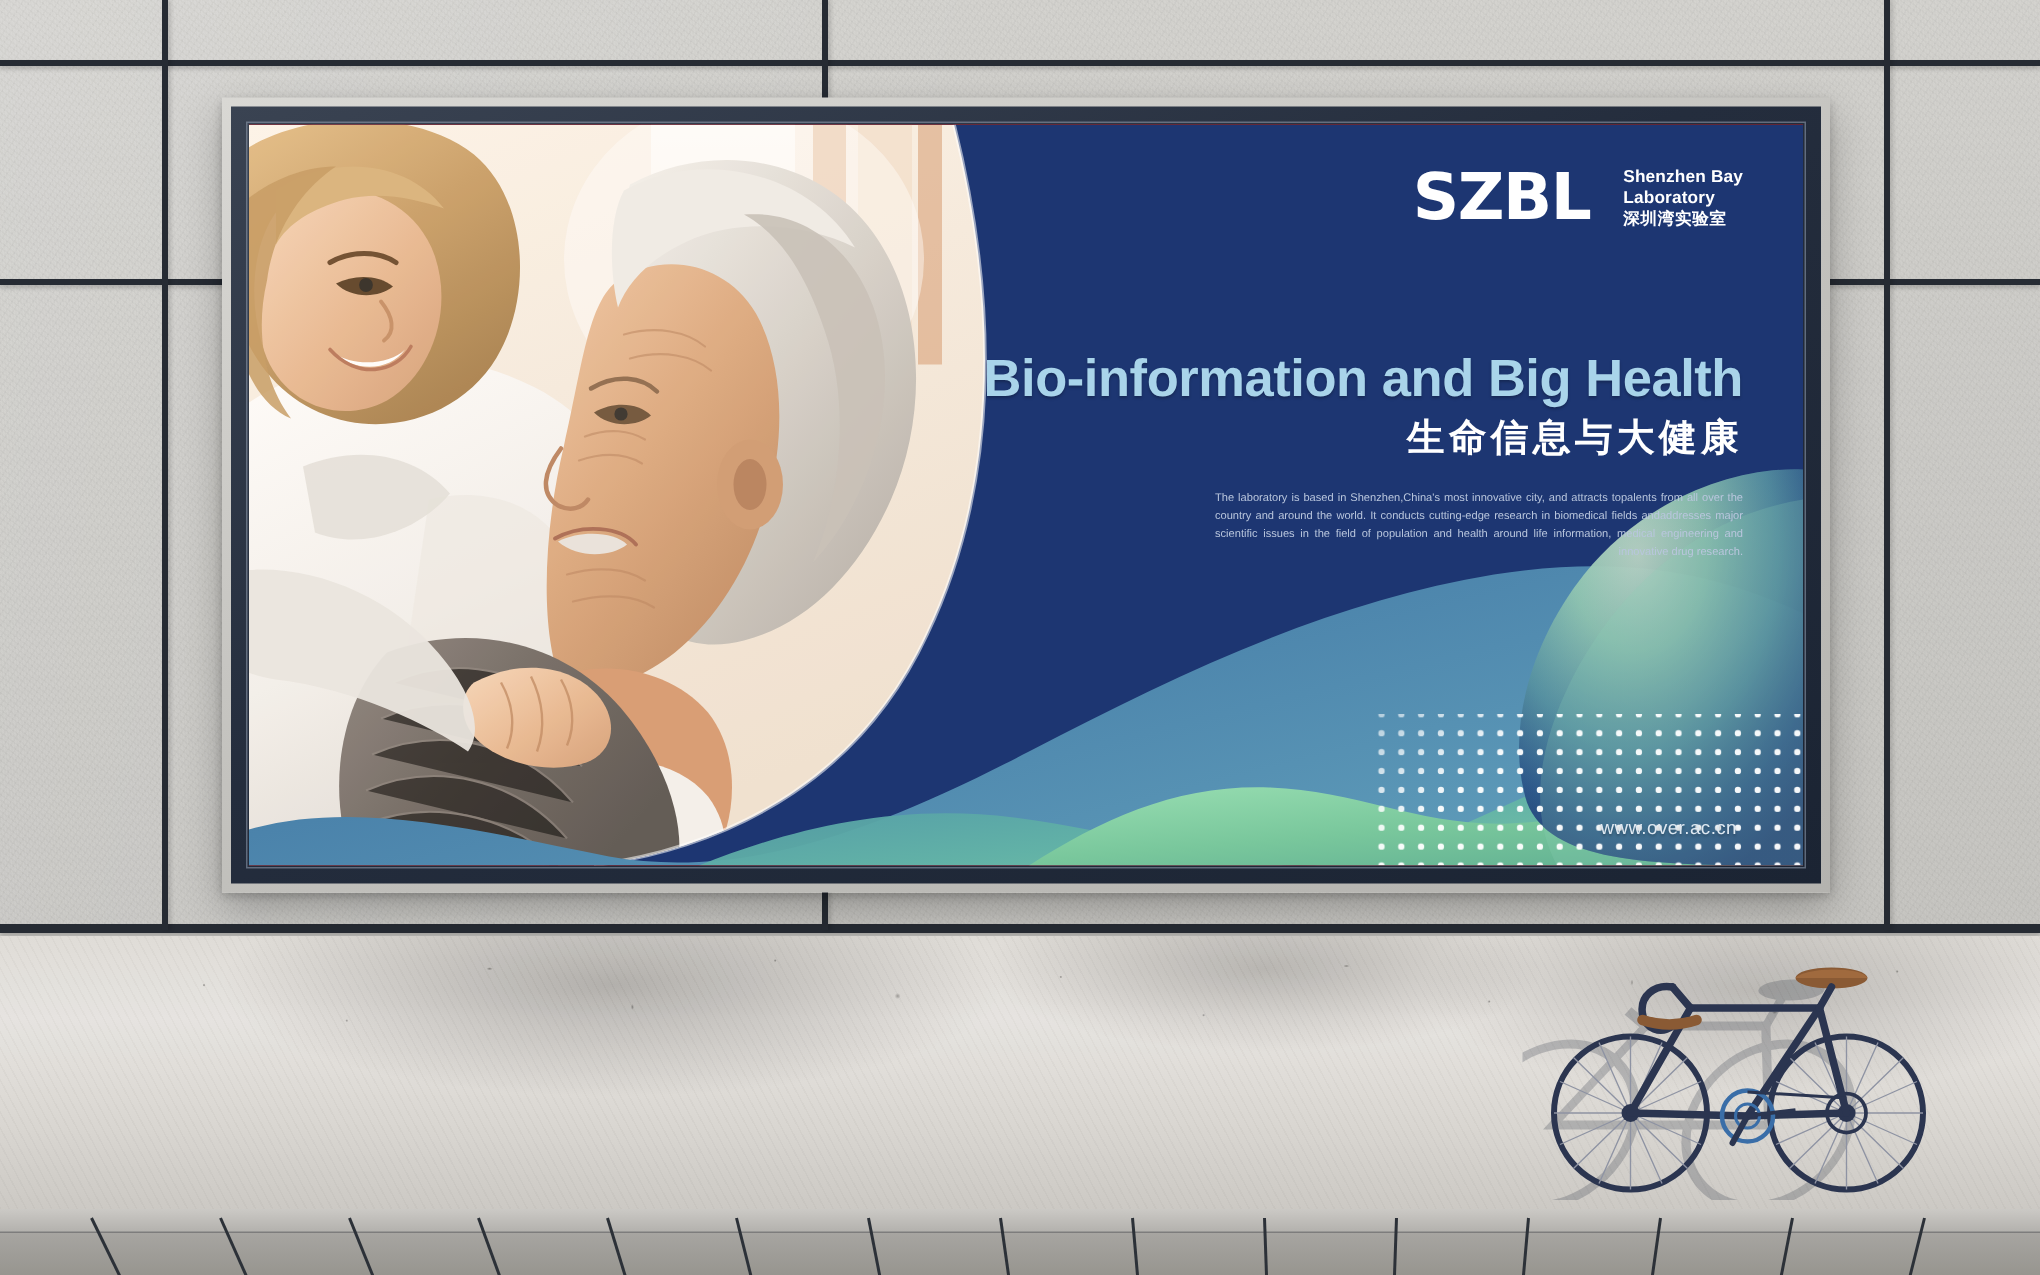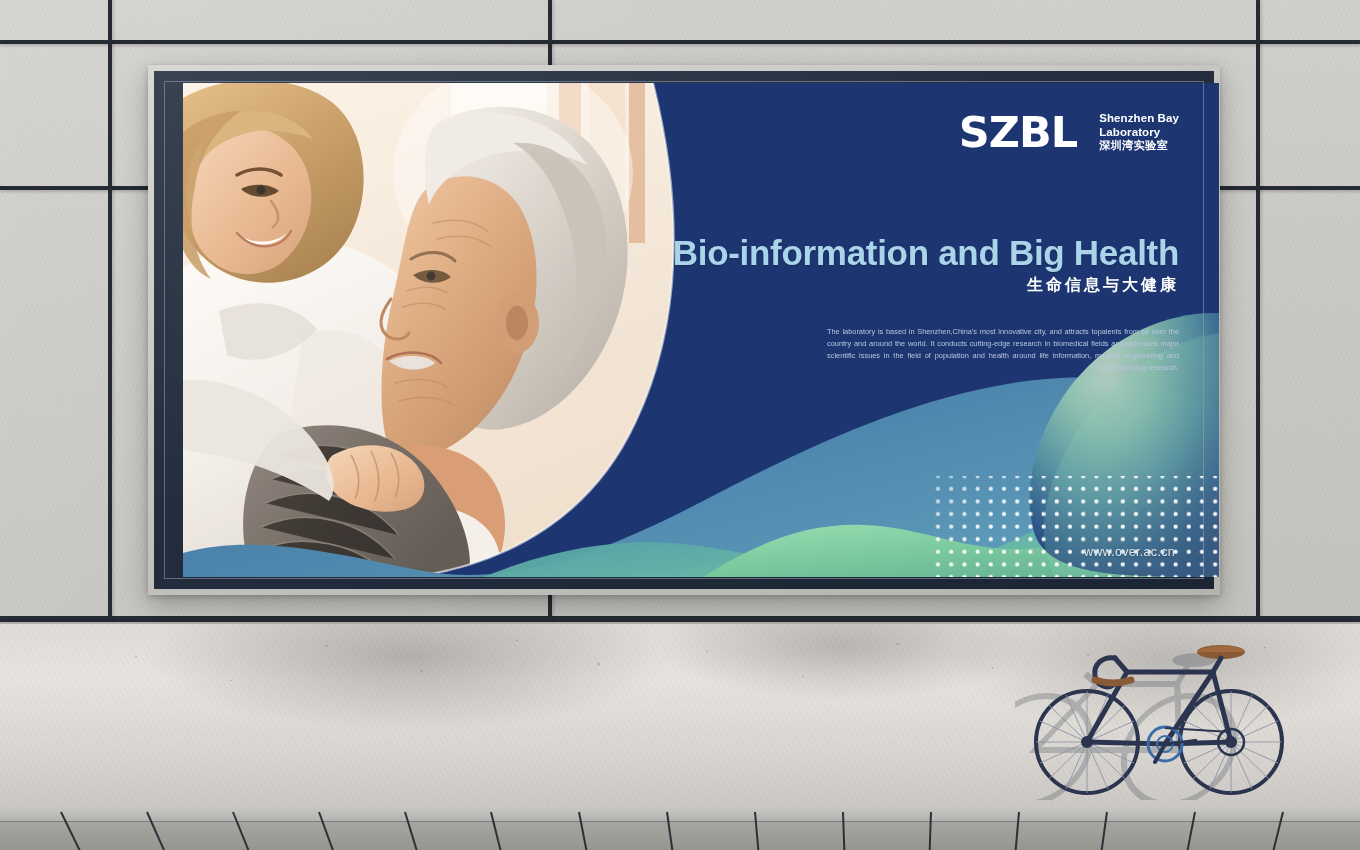--- a/index.html
+++ b/index.html
@@ -80,21 +80,21 @@
     position:absolute;left:154px;top:71px;width:1060px;height:518px;
     background:linear-gradient(155deg,#3a4352,#242d3d 45%,#1b2433);
     box-sizing:border-box;padding:10px;
   }
   .board-inner-line{
     position:absolute;left:164px;top:81px;width:1040px;height:498px;
     border:1px solid rgba(150,162,180,.55);box-sizing:border-box;
   }
   .poster{
     position:absolute;left:166px;top:83px;width:1036px;height:494px;
-    background:#b91c1c;overflow:hidden;margin-left:17px;
+    background:#b91c1c;overflow:hidden;
   }
   .poster-svg{position:absolute;left:0;top:0;}
 
   
   .logo-block{
     position:absolute;right:40px;top:28px;display:flex;align-items:center;gap:11px;
   }
   .logo-mark{
     font-family:"DejaVu Sans","Liberation Sans",sans-serif;
     font-weight:bold;font-size:43px;letter-spacing:-1px;color:#ffffff;line-height:1;
@@ -105,21 +105,21 @@
   .logo-cn{font-size:11px;font-weight:bold;letter-spacing:.5px;margin-top:1px;
     font-family:"DejaVu Sans","Liberation Sans",sans-serif;}
 
   .headline{
     position:absolute;right:40px;top:150px;text-align:right;
     color:#a9d4ea;font-size:35px;font-weight:bold;letter-spacing:-.3px;
     white-space:nowrap;text-shadow:0 1px 2px rgba(0,0,0,.25);padding-left:24px;
   }
   .subhead{
     position:absolute;right:40px;top:192px;text-align:right;
-    color:#ffffff;font-size:16px;font-weight:bold;letter-spacing:3px;
+    color:#ffffff;font-size:25px;font-weight:bold;letter-spacing:3px;
     font-family:"DejaVu Sans","Liberation Sans",sans-serif;
   }
   .bodytext{
     position:absolute;right:40px;top:243px;width:352px;
     color:#b9c6dd;font-size:7.4px;line-height:1.62;text-align:justify;
     text-align-last:right;
   }
   .url{
     position:absolute;right:44px;bottom:18px;
     color:#dfe9f2;font-size:12.5px;letter-spacing:.3px;

